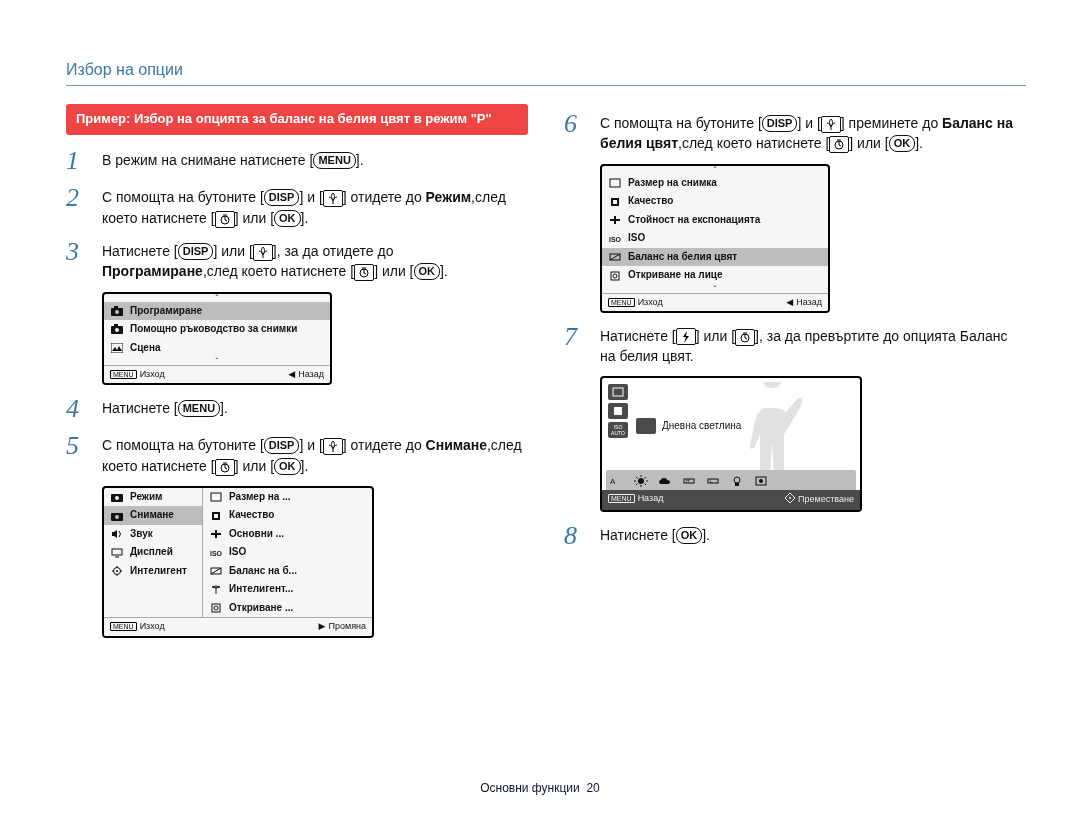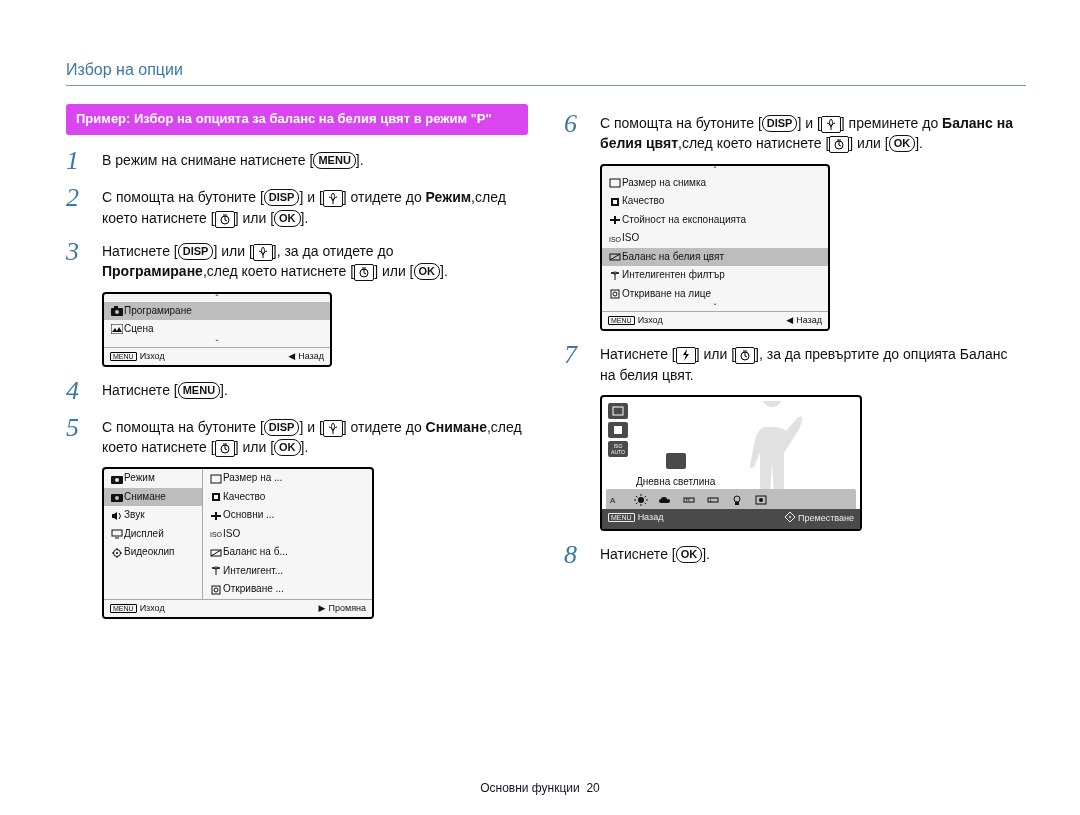--- a/index.html
+++ b/index.html
@@ -29,21 +29,21 @@
     margin: 0 0 18px 0;
   }
   .columns {
     display: flex;
     gap: 36px;
   }
   .col {
     flex: 1 1 50%;
   }
   .example-box {
-    background: #d946ef;
+    background: #ef4444;
     color: #fff;
     font-weight: 700;
     font-size: 13px;
     border-radius: 3px;
     padding: 6px 10px;
     margin-bottom: 12px;
   }
   .step {
     display: flex;
     gap: 12px;
@@ -99,22 +99,24 @@
   .lcd.wide { width: 268px; }
   .lcd .scroll-indicator {
     text-align: center;
     font-size: 9px;
     color: #333;
     line-height: 8px;
   }
   .lcd-row {
     display: flex;
     align-items: center;
+    gap: 6px;
     padding: 2px 6px;
     color: #111;
+    font-weight: bold;
   }
   .lcd-row.sel {
     background: #bdbdbd;
   }
   .lcd-row .ico {
     width: 14px;
     height: 12px;
     display: flex;
     align-items: center;
     justify-content: center;
@@ -179,22 +181,22 @@
     overflow: hidden;
   }
   .silhouette {
     position: absolute;
     right: 48px;
     bottom: 28px;
     opacity: 0.55;
   }
   .wb-label-row {
     position: absolute;
-    left: 34px; top: 56px;
-    display: flex; align-items: center; gap: 6px; flex-direction: column;
+    left: 34px; top: 40px;
+    display: flex; align-items: center; gap: 6px;
   }
   .wb-label-row .sel-chip {
     width: 20px; height: 16px; background:#4a4a4a; border-radius:2px;
   }
   .wb-options-row {
     position: absolute;
     left: 4px; right: 4px; bottom: 18px;
     background: #bdbdbd;
     display: flex;
     padding: 3px 2px;
@@ -284,20 +286,30 @@
                 <rect x="0" y="2" width="12" height="8" rx="1" fill="#111"></rect>
                 <rect x="3" y="0" width="4" height="3" fill="#111"></rect>
                 <circle cx="6" cy="6" r="2" fill="#bdbdbd"></circle>
               </svg>
             </span>
             <span>Програмиране</span>
           </div>
         <div class="lcd-row">
             <span class="ico">
               <svg width="12" height="10" viewBox="0 0 12 10">
+                <rect x="0" y="2" width="12" height="8" rx="1" fill="#111"></rect>
+                <rect x="3" y="0" width="4" height="3" fill="#111"></rect>
+                <circle cx="6" cy="6" r="2" fill="#f6f6f6"></circle>
+              </svg>
+            </span>
+            <span>Помощно ръководство за снимки</span>
+          </div>
+        <div class="lcd-row">
+            <span class="ico">
+              <svg width="12" height="10" viewBox="0 0 12 10">
                 <rect x="0" y="0" width="12" height="10" fill="none" stroke="#111"></rect>
                 <path d="M1 8 L4 4 L6 7 L8 3 L11 8 Z" fill="#111"></path>
               </svg>
             </span>
             <span>Сцена</span>
           </div>
         <div class="scroll-indicator">ˇ</div>
         <div class="lcd-footer">
           <span><span class="lbl-menu">MENU</span><span>Изход</span></span>
           <span><span class="arrow">◀</span><span>Назад</span></span>
@@ -368,21 +380,21 @@
                 <span>Дисплей</span>
               </div>
             <div class="lcd-row">
                 <span class="ico">
                   <svg width="12" height="10" viewBox="0 0 12 10">
                     <circle cx="6" cy="5" r="3.5" fill="none" stroke="#111"></circle>
                     <circle cx="6" cy="5" r="1" fill="#111"></circle>
                     <path d="M6 0 L6 2 M6 8 L6 10 M1 5 L3 5 M9 5 L11 5" stroke="#111"></path>
                   </svg>
                 </span>
-                <span>Видеоклип</span>
+                <span>Интелигент</span>
               </div>
           </div>
           <div class="right-pane">
             <div class="lcd-row">
                 <span class="ico">
                   <svg width="12" height="10">
                     <rect x="1" y="1" width="10" height="8" fill="none" stroke="#111"></rect>
                   </svg>
                 </span>
                 <span>Размер на ...</span>
@@ -507,28 +519,20 @@
             </div>
         </div>
         <div class="lcd-row sel">
             <span class="ico">
               <svg width="12" height="10">
                 <rect x="1" y="2" width="10" height="6" fill="none" stroke="#111"></rect>
                 <path d="M1 8 L11 2" stroke="#111"></path>
               </svg>
             </span>
             <span>Баланс на белия цвят</span>
-          </div>
-        <div class="lcd-row">
-            <span class="ico">
-              <svg width="12" height="10">
-                <path d="M2 2 Q6 0 10 2 Q6 4 2 2 M6 2 L6 9" stroke="#111" fill="none"></path>
-              </svg>
-            </span>
-            <span>Интелигентен филтър</span>
           </div>
         <div class="lcd-row">
             <span class="ico">
               <svg width="12" height="10">
                 <rect x="2" y="1" width="8" height="8" fill="none" stroke="#111"></rect>
                 <circle cx="6" cy="5" r="2" fill="none" stroke="#111"></circle>
               </svg>
             </span>
             <span>Откриване на лице</span>
           </div>

